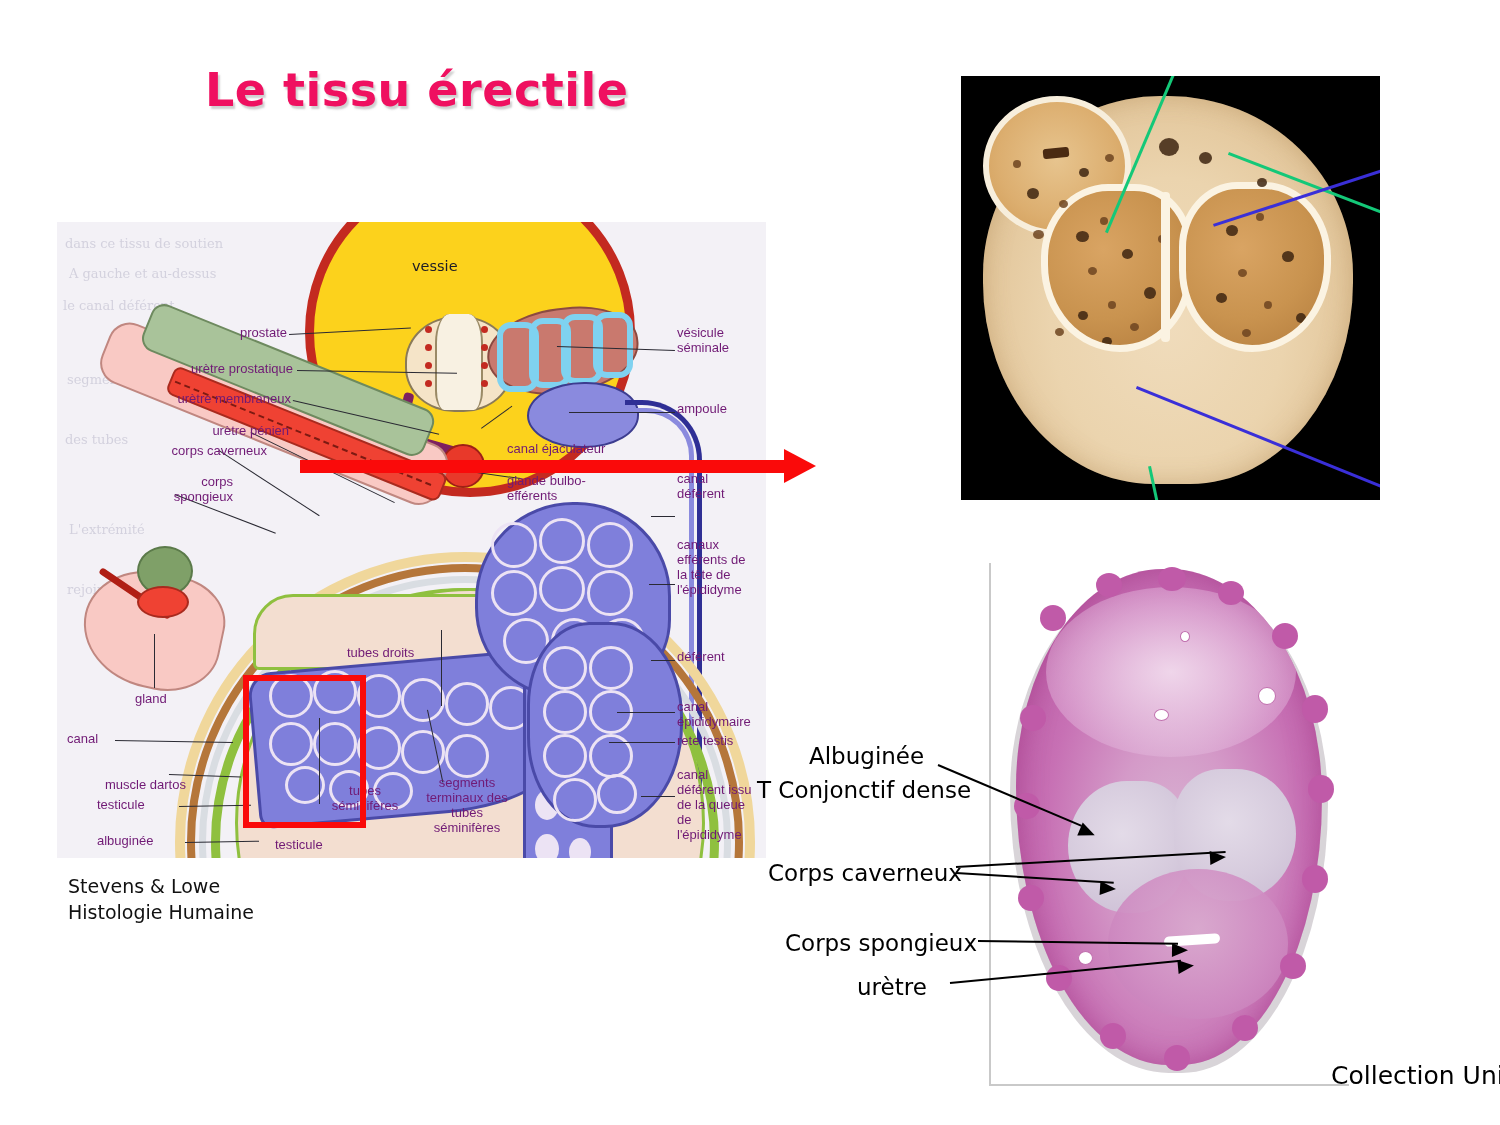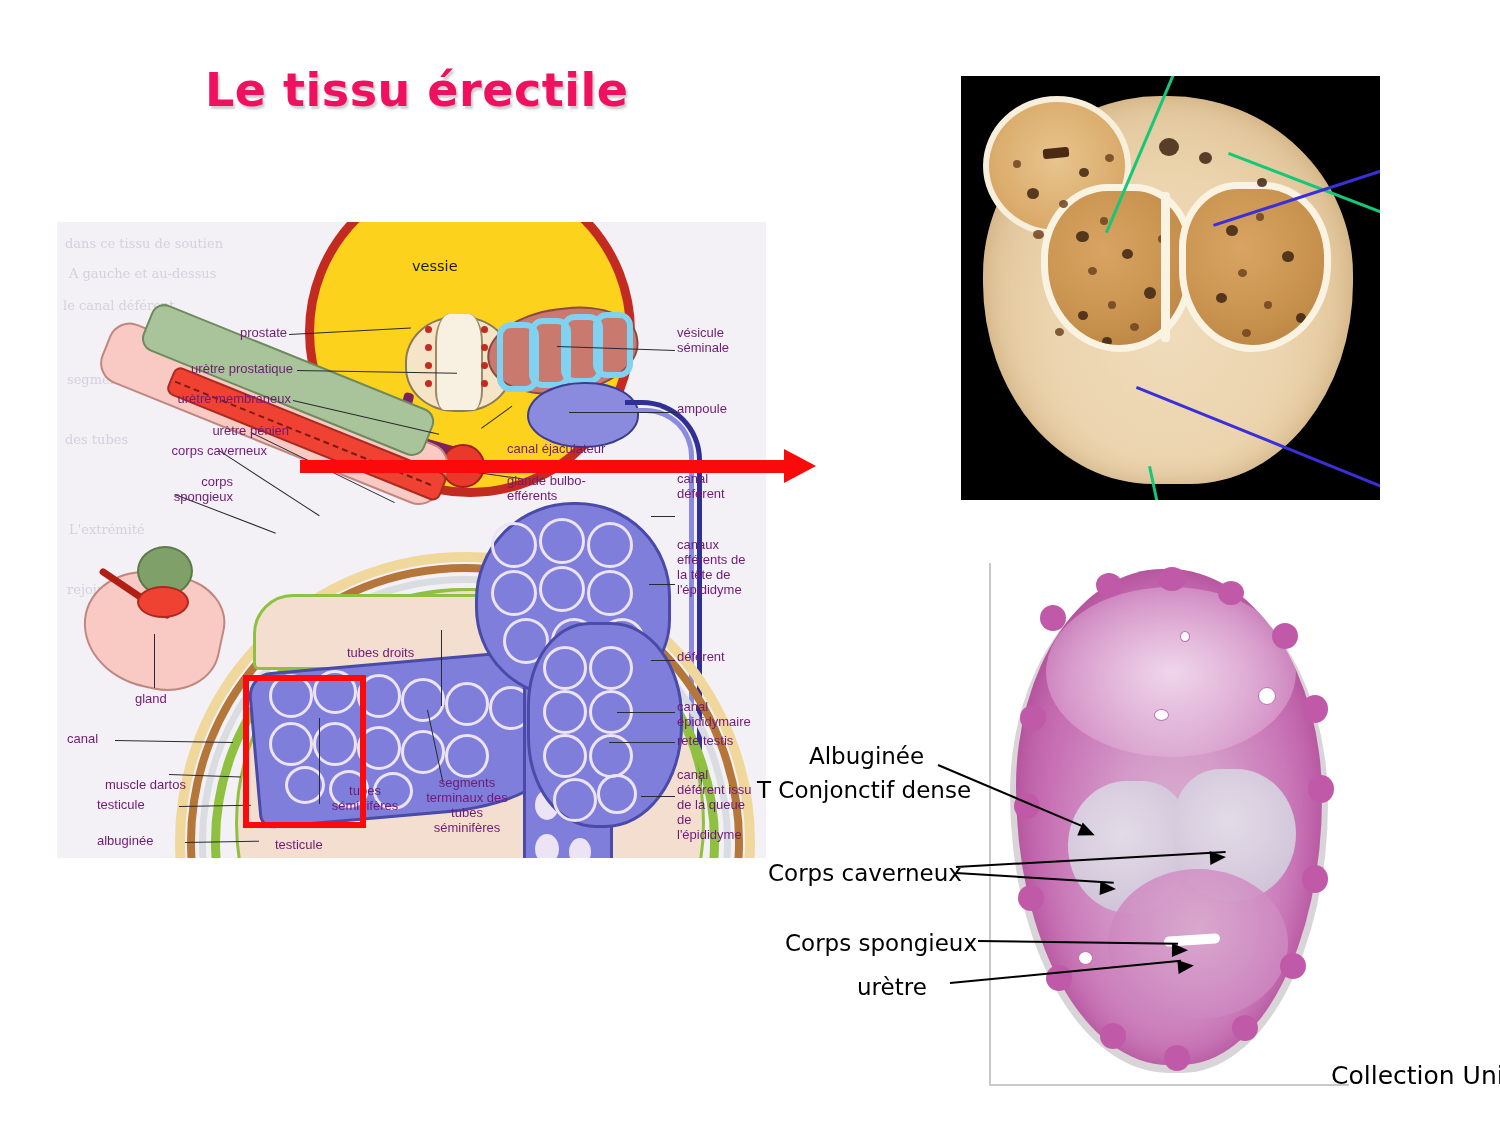--- a/index.html
+++ b/index.html
@@ -683,20 +683,22 @@
 tubes
 séminifères</div>
     <div class="dlabel" style="left:218px; top:616px;">testicule</div>
 
     <div id="redbox"></div>
   </div>
 
   <div id="redarrow-line"></div>
   <div id="redarrow-head"></div>
 
+  <div id="credit">Stevens &amp; Lowe
+Histologie Humaine</div>
 
   <div id="gross">
     <div id="gross-spec">
       <div class="cav" id="cav-left">
         <div class="pore dark" style="left:28px; top:40px; width:13px; height:11px;"></div>
         <div class="pore" style="left:52px; top:26px; width:8px; height:8px;"></div>
         <div class="pore dark" style="left:74px; top:58px; width:11px; height:10px;"></div>
         <div class="pore" style="left:40px; top:76px; width:9px; height:8px;"></div>
         <div class="pore dark" style="left:96px; top:96px; width:12px; height:12px;"></div>
         <div class="pore" style="left:60px; top:110px; width:8px; height:8px;"></div>

